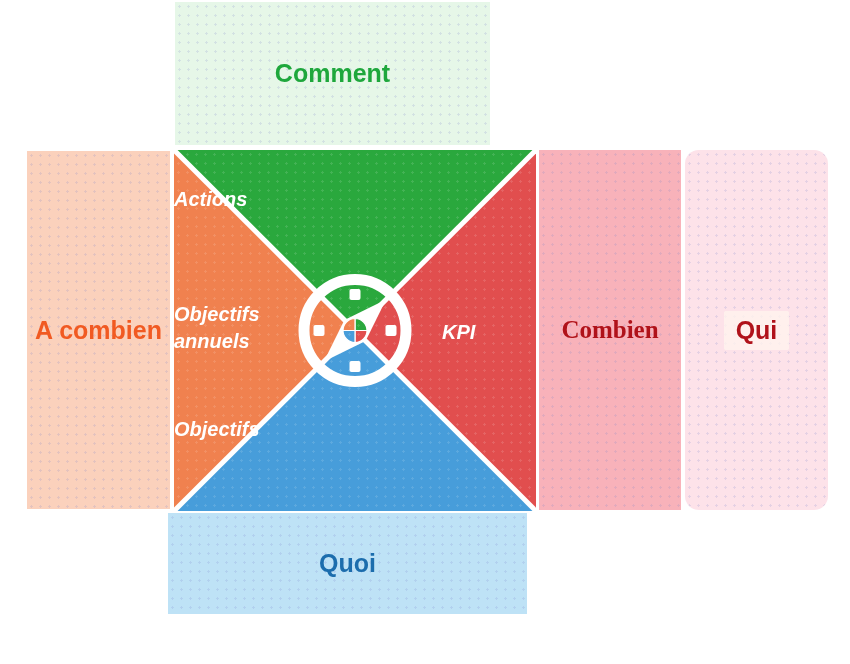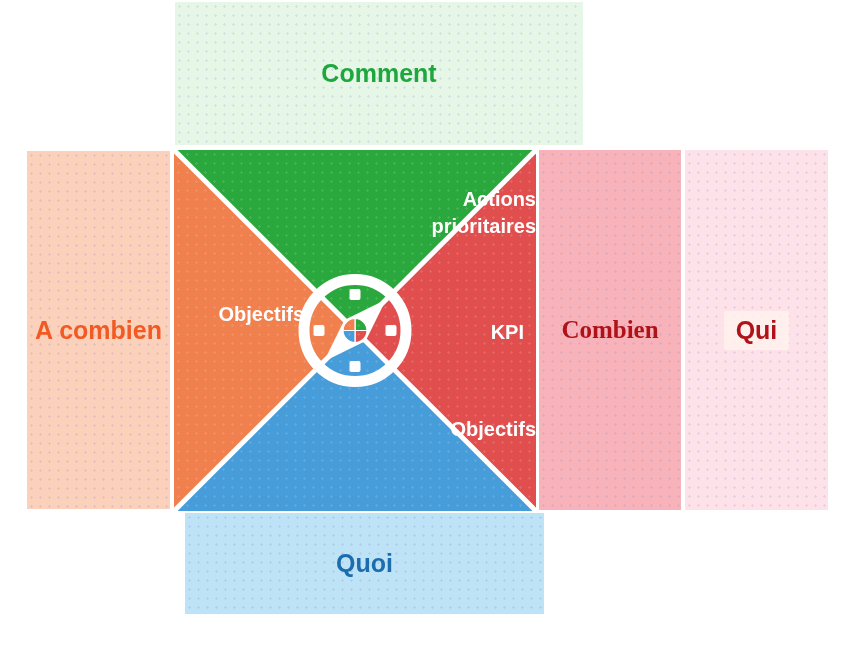--- a/index.html
+++ b/index.html
@@ -7,42 +7,42 @@
   .canvas{
     position:relative;width:850px;height:664px;background:#ffffff;overflow:hidden;
     font-family:"Liberation Sans","DejaVu Sans",sans-serif;
   }
   .band{
     position:absolute;display:flex;align-items:center;justify-content:center;
     background-image:radial-gradient(rgba(120,130,200,0.18) 1px, transparent 1.4px);
     background-size:9px 9px;
   }
   .band-label{font-size:25px;font-weight:700;white-space:nowrap;}
-  .band-top{left:175px;top:2px;width:408px;height:143px;}
+  .band-top{left:175px;top:2px;width:315px;height:143px;}
   .band-left{left:27px;top:151px;width:143px;height:358px;}
   .band-right-inner{left:539px;top:150px;width:142px;height:360px;font-family:Liberation Serif, serif;}
-  .band-right-outer{left:685px;top:150px;width:143px;height:360px;}
-  .band-bottom{left:185px;top:513px;width:359px;height:101px;}
+  .band-right-outer{left:685px;top:150px;width:143px;height:360px;border-radius:14px;}
+  .band-bottom{left:168px;top:513px;width:359px;height:101px;}
   .qui-highlight{background:rgba(255,244,238,0.8);padding:5px 12px;border-radius:2px;}
 
   .center-square{position:absolute;left:174px;top:150px;width:362px;height:361px;}
   .center-square svg{position:absolute;left:0;top:0;display:block;}
   .dots-overlay{
     position:absolute;left:0;top:0;width:100%;height:100%;pointer-events:none;
     background-image:radial-gradient(rgba(255,255,255,0.12) 1px, transparent 1.4px);
     background-size:9px 9px;
   }
   .tri-label{
     position:absolute;color:#ffffff;font-size:20px;font-weight:700;
-    line-height:27px;text-align:right;pointer-events:none;
+    line-height:27px;text-align:left;pointer-events:none;font-style:italic;
   }
   .tri-label span{display:block;white-space:nowrap;}
   .lbl-actions{left:0;top:36px;width:362px;}
   .lbl-annuels{left:0;top:151px;width:130px;}
-  .lbl-kpi{left:260px;top:169px;width:90px;}
+  .lbl-kpi{left:268px;top:169px;width:90px;}
   .lbl-longterme{left:0;top:266px;width:362px;}
 </style>
 </head>
 <body>
 
 <div class="canvas">
 
   <div class="band band-top" style="background-color: rgb(230, 247, 232);">
     <span class="band-label" style="color: rgb(30, 167, 60);">Comment</span>
   </div>
@@ -88,24 +88,24 @@
         <path d="M181,180.5 L193,180.5 A12,12 0 0 1 181,192.5 Z" fill="#e14e4e"></path>
         <path d="M181,180.5 L181,192.5 A12,12 0 0 1 169,180.5 Z" fill="#479dda"></path>
         <path d="M181,180.5 L169,180.5 A12,12 0 0 1 181,168.5 Z" fill="#f0814f"></path>
       </g>
     </svg>
 
     <div class="dots-overlay"></div>
 
     <div class="tri-label lbl-actions">
       <span>Actions</span>
-      <span>prioritaires</span>
     </div>
     <div class="tri-label lbl-annuels">
       <span>Objectifs</span>
+      <span>annuels</span>
     </div>
     <div class="tri-label lbl-kpi">
       <span>KPI</span>
     </div>
     <div class="tri-label lbl-longterme">
       <span>Objectifs</span>
     </div>
   </div>
 
 </div>

